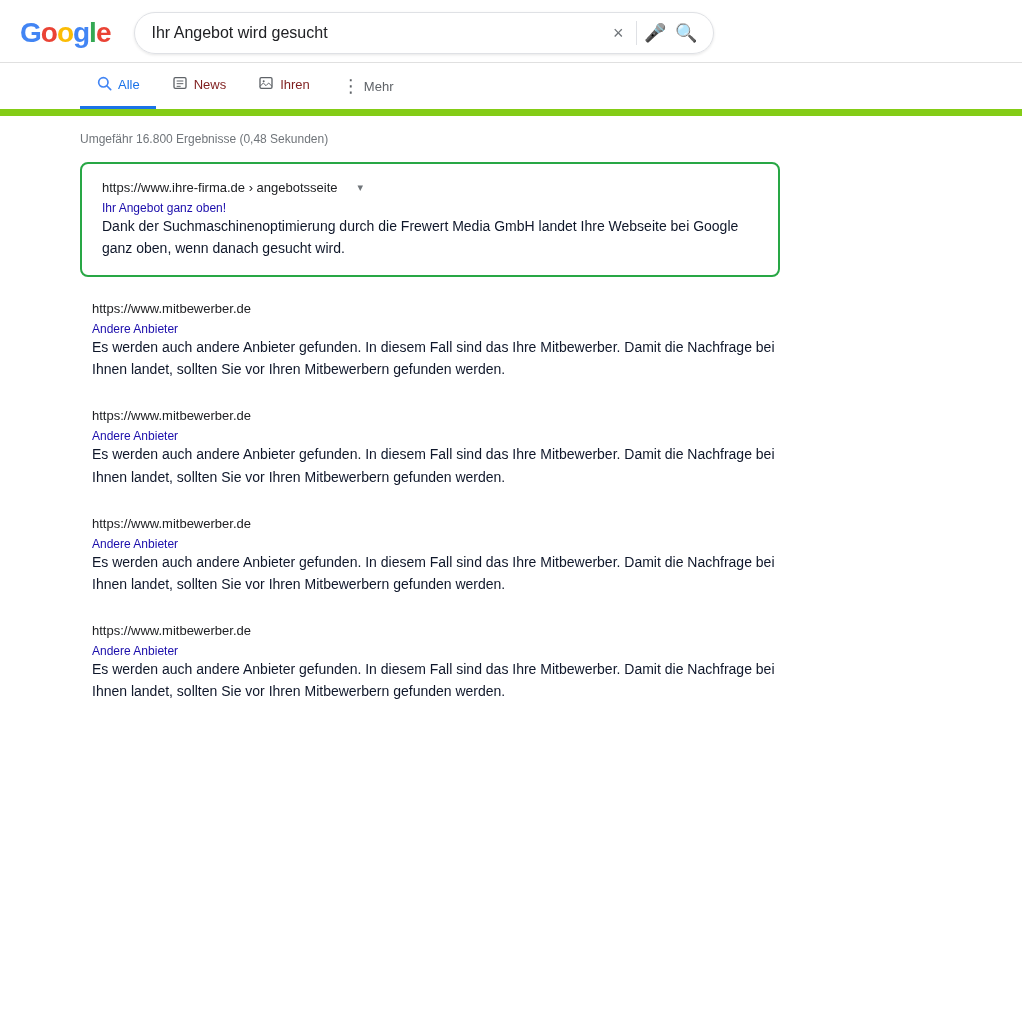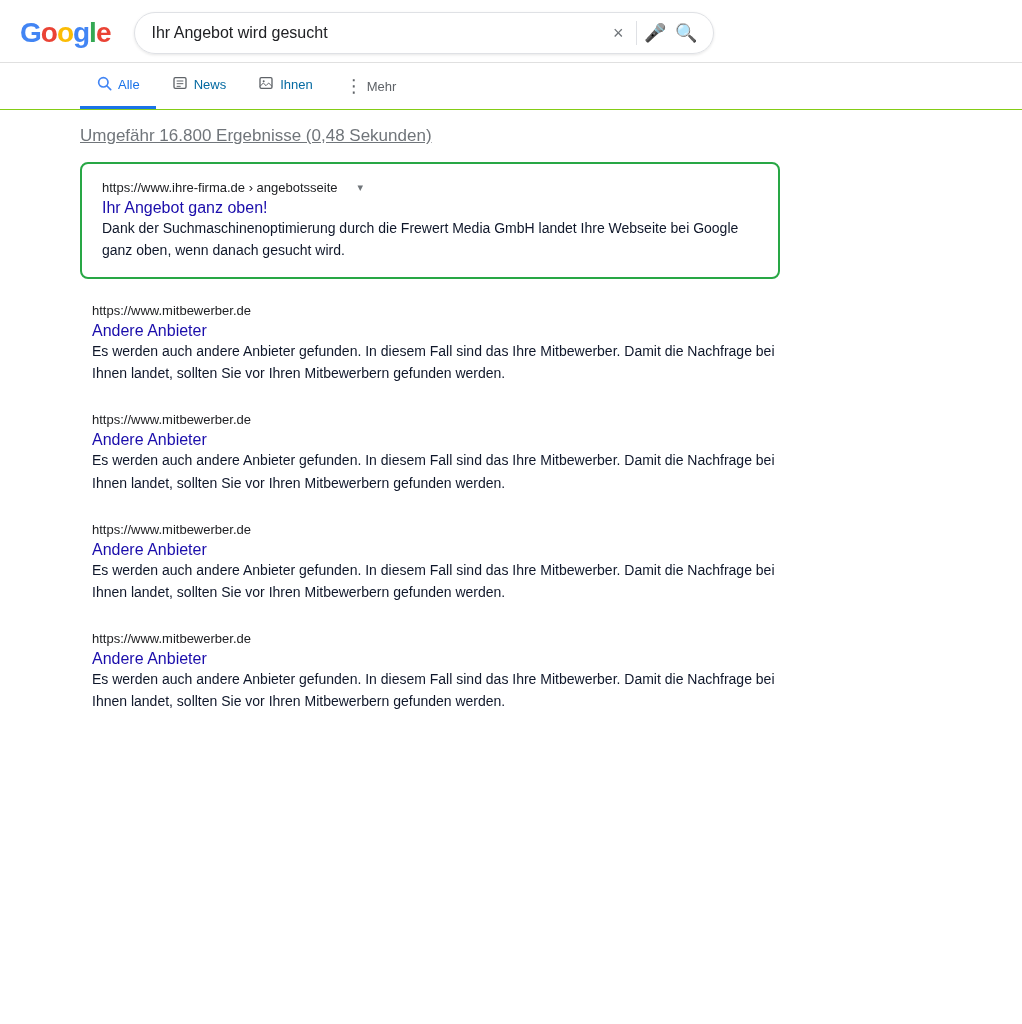--- a/index.html
+++ b/index.html
@@ -72,29 +72,29 @@
       font-size: 18px;
       cursor: pointer;
     }
 
     
     .nav-tabs {
       display: flex;
       align-items: center;
       padding: 0 80px;
       gap: 0;
-      border-bottom: 1px solid #84cc16;
+      border-bottom: 7px solid #84cc16;
     }
     .nav-tab {
       display: flex;
       align-items: center;
       gap: 6px;
       padding: 12px 16px;
       font-size: 13px;
-      color: #0369a1;
+      color: #7f1d1d;
       cursor: pointer;
       border-bottom: 3px solid transparent;
       position: relative;
       text-decoration: none;
     }
     .nav-tab.active {
       color: #1a73e8;
       border-bottom: 3px solid #1a73e8;
     }
     .nav-tab-icon {
@@ -111,23 +111,22 @@
     }
 
     
     .results-container {
       padding: 16px 80px;
       max-width: 860px;
     }
 
     .result-count {
       color: #70757a;
-      font-size: 17px;
+      font-size: 12px;
       margin-bottom: 16px;
-      text-decoration: underline;
     }
 
     
     .featured-result {
       border: 2px solid #28a745;
       border-radius: 8px;
       padding: 16px 20px;
       margin-bottom: 24px;
     }
 
@@ -145,21 +144,21 @@
       align-items: center;
       gap: 20px;
     }
     .result-url-arrow {
       color: #70757a;
       font-size: 11px;
     }
 
     .result-title {
       color: #1a0dab;
-      font-size: 16px;
+      font-size: 12px;
       font-weight: 400;
       margin-bottom: 6px;
       cursor: pointer;
       text-decoration: none;
     }
 
     .result-description {
       color: #0f172a;
       font-size: 14px;
       line-height: 1.58;
@@ -208,21 +207,21 @@
     <span>News</span>
   </div>
   <div class="nav-tab">
     <span class="nav-tab-icon">
       <svg width="16" height="16" viewBox="0 0 24 24" fill="none" xmlns="http://www.w3.org/2000/svg">
         <rect x="3" y="4" width="18" height="16" rx="2" stroke="#5f6368" stroke-width="2" fill="none"></rect>
         <circle cx="8.5" cy="9.5" r="1.5" fill="#5f6368"></circle>
         <polyline points="3,17 8,12 12,16 16,12 21,17" stroke="#5f6368" stroke-width="1.5" fill="none"></polyline>
       </svg>
     </span>
-    <span>Ihnen</span>
+    <span>Ihren</span>
   </div>
   <div class="nav-more">
     <span style="font-size:18px; color:#5f6368;">⋮</span>
     <span>Mehr</span>
   </div>
 </div>
 
 <div class="results-container">
 
   <div class="result-count">Umgefähr 16.800 Ergebnisse (0,48 Sekunden)</div>

